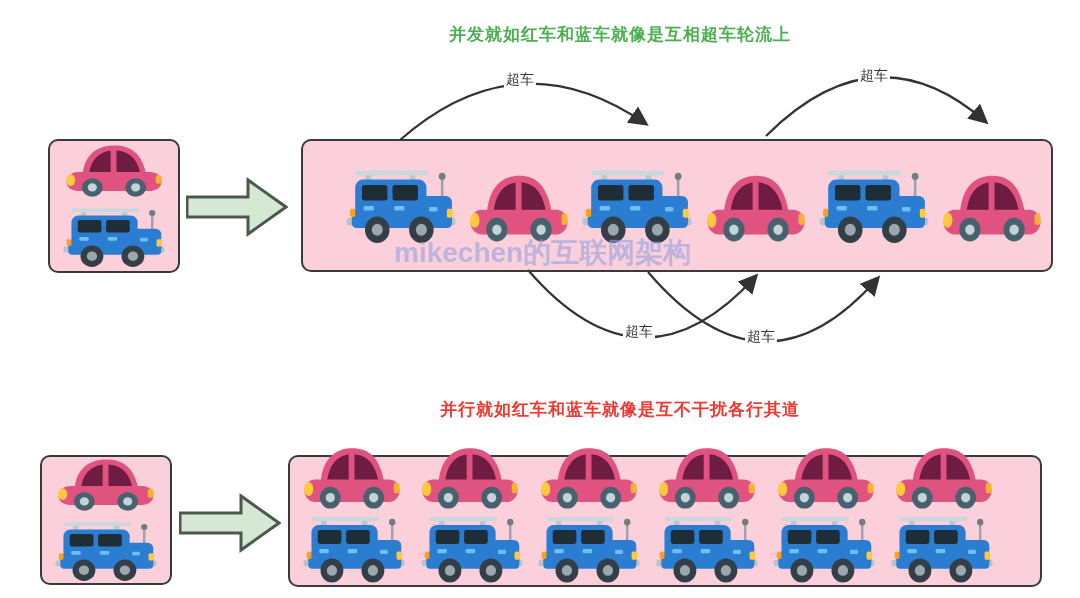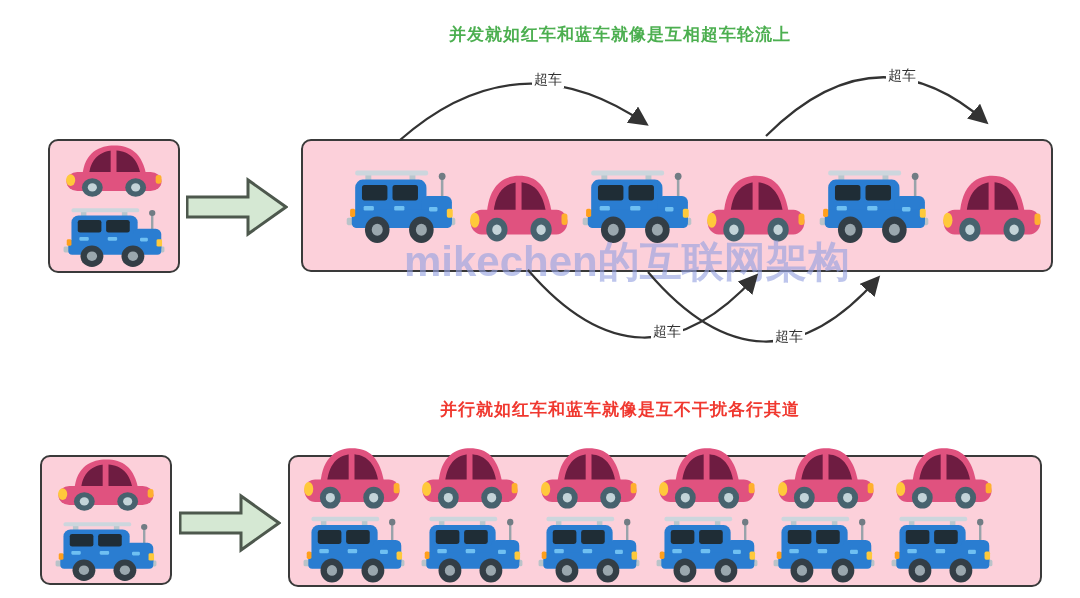--- a/index.html
+++ b/index.html
@@ -41,29 +41,29 @@
   .box-src .car-red{width:100px;height:56px;}
   .box-src .car-blue{width:104px;height:68px;}
   .row-red .car-red{width:100px;height:66px;}
   .row-blue .car-blue{width:104px;height:76px;}
 
   .green-arrow{position:absolute;width:102px;height:64px;}
   .arrow1{left:186px;top:175px;}
   .arrow2{left:179px;top:491px;}
 
   .watermark{
-    position:absolute;left:404px;top:234px;z-index:3;
-    font-size:42px;font-weight:bold;white-space:nowrap;
+    position:absolute;left:394px;top:234px;z-index:3;
+    font-size:28px;font-weight:bold;white-space:nowrap;
     color:rgba(148,162,224,0.62);letter-spacing:0px;
   }
 
   .arcs{position:absolute;left:0;top:0;z-index:5;pointer-events:none;}
   .arc-label{
     position:absolute;z-index:6;background:#ffffff;color:#333;
-    font-size:14px;line-height:18px;padding:0 2px;white-space:nowrap;margin-left:28px;
+    font-size:14px;line-height:18px;padding:0 2px;white-space:nowrap;
   }
   #overtake-label-0{left:504px;top:70px;}
   #overtake-label-1{left:858px;top:66px;}
   #overtake-label-2{left:623px;top:322px;}
   #overtake-label-3{left:745px;top:327px;}
 
   .defs-hidden{position:absolute;width:0;height:0;overflow:hidden;}
 </style>
 </head>
 <body>

